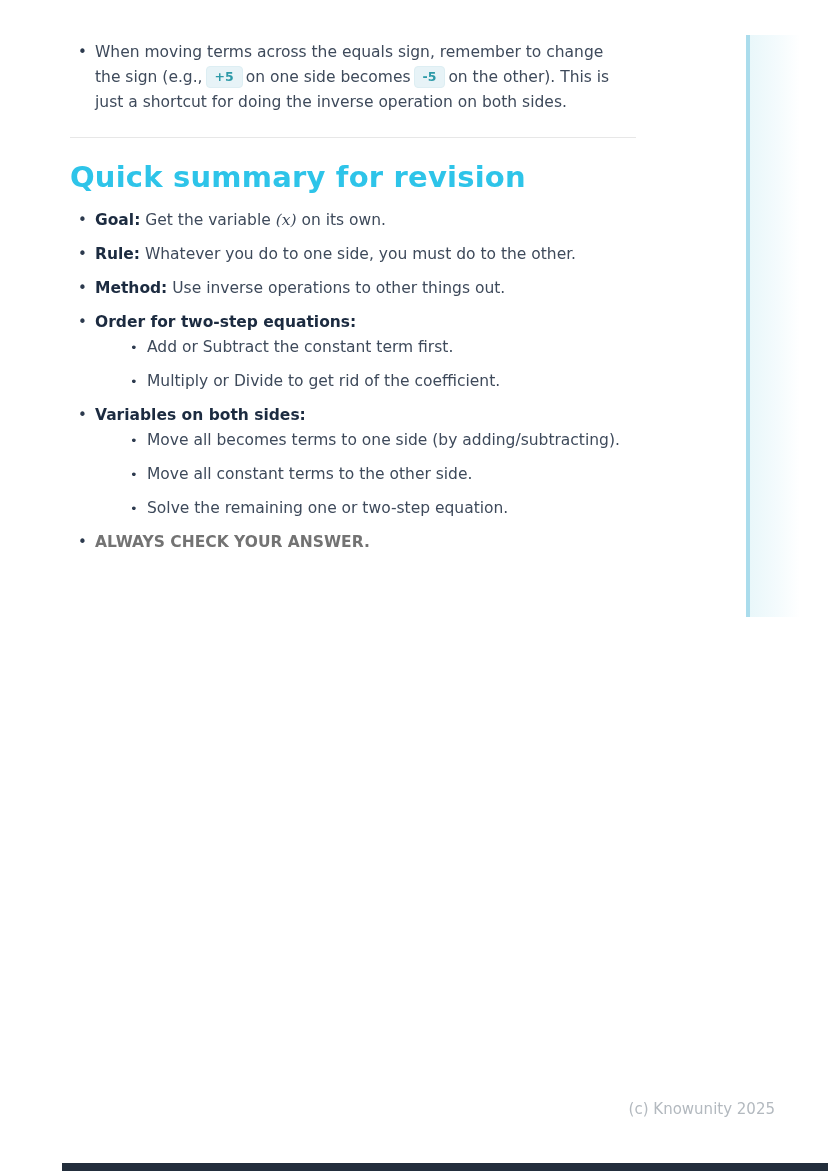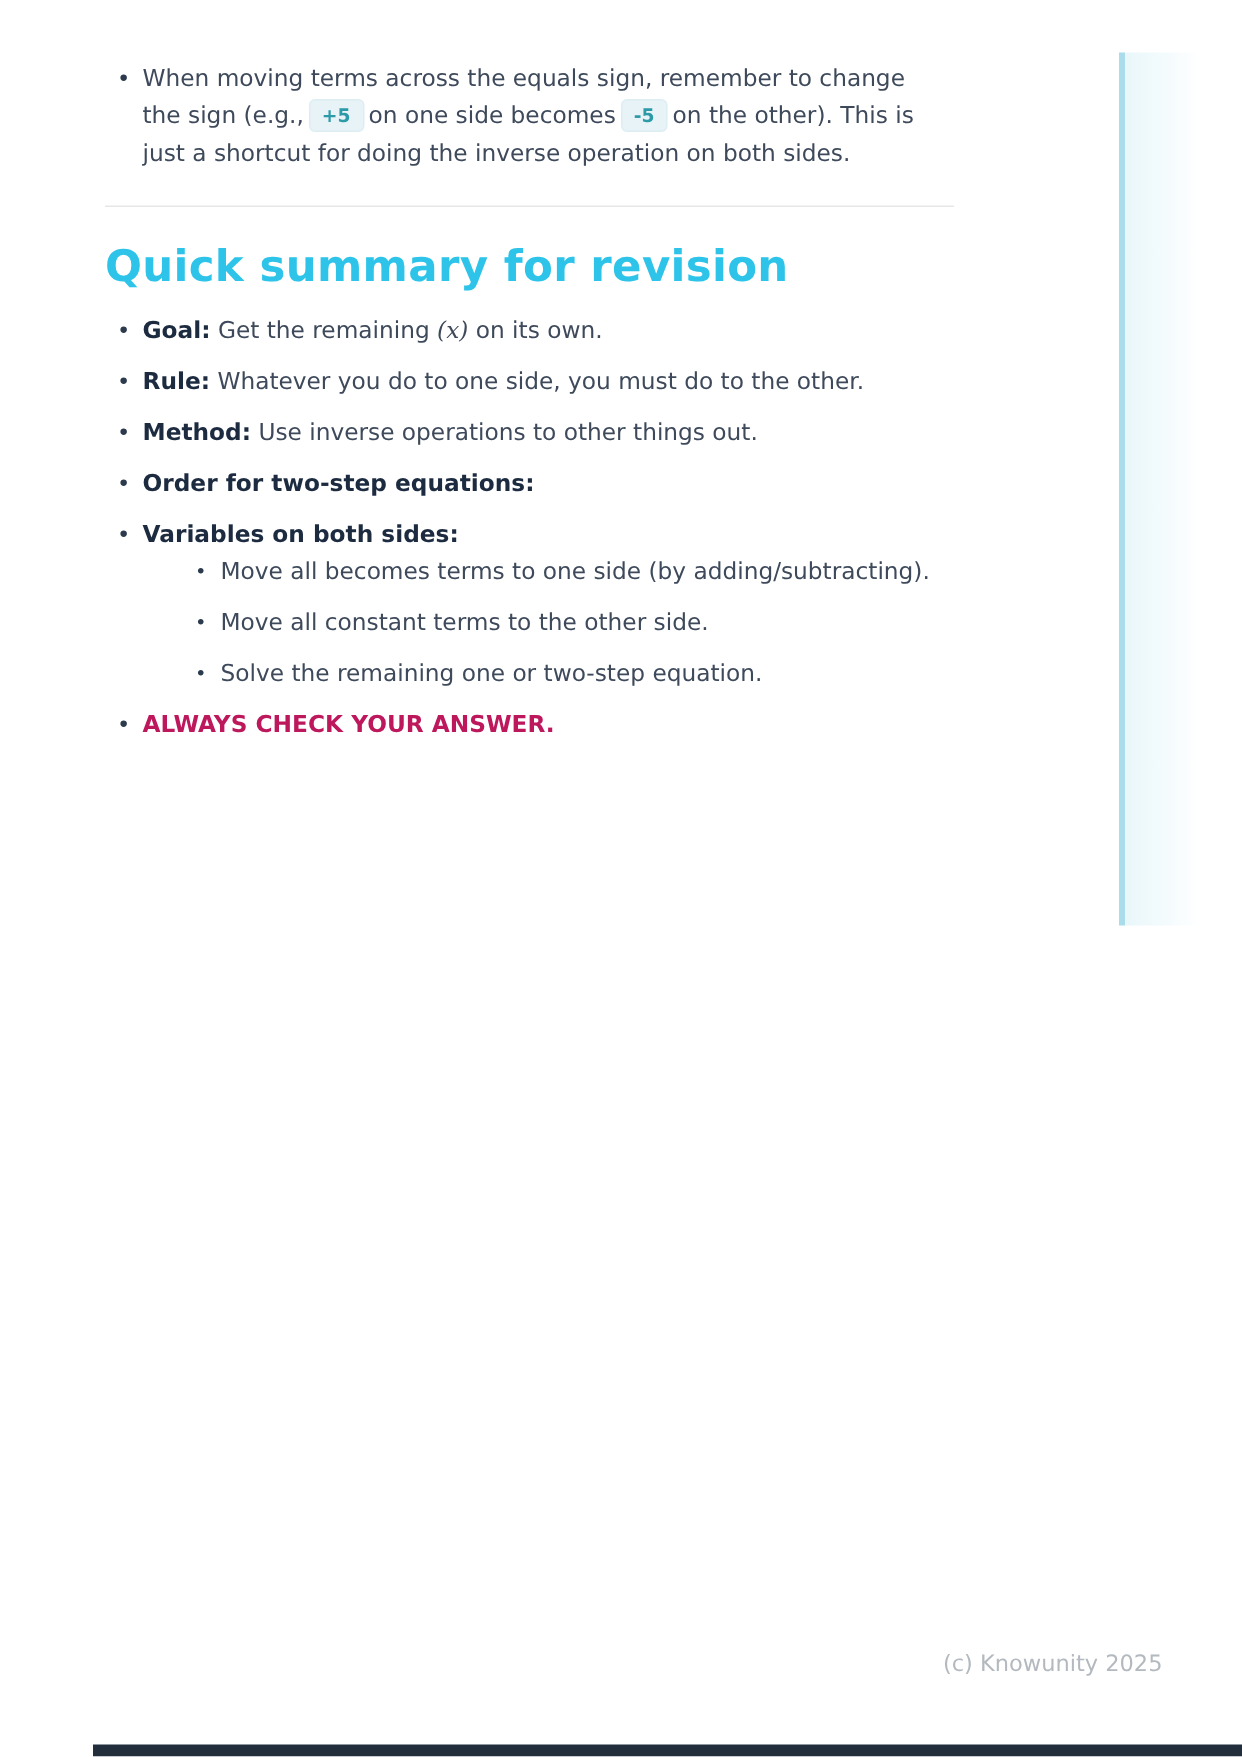--- a/index.html
+++ b/index.html
@@ -49,21 +49,21 @@
     margin-top: 24px;
     font-size: 29px;
     line-height: 30px;
     font-weight: 700;
     color: #2ec4e9;
     letter-spacing: 0.2px;
   }
 
   .summary-list { margin-top: 16px; }
   .b { font-weight: 700; color: #1c2b40; }
-  .allcaps { font-weight: 700; color: #be185d; }
+  .allcaps { font-weight: 700; color: #737373; }
   .math { font-family: "DejaVu Serif", serif; font-style: italic; }
 
   .nested { margin-left: 27px; margin-top: 0; }
   .nested li::before { font-size: 13px; }
 
   .accent-line {
     position: absolute; top: 35px; left: 746px;
     width: 4px; height: 582px;
     background: #aadcec;
   }
@@ -95,27 +95,31 @@
     <ul class="intro-list">
       <li><span>When moving terms across the equals sign, remember to change the sign (e.g.,</span><span class="code-badge">+5</span><span>on one side becomes</span><span class="code-badge">-5</span><span>on the other). This is just a shortcut for doing the inverse operation on both sides.</span></li>
     </ul>
 
     <hr class="divider">
 
     <h1 class="section-heading">Quick summary for revision</h1>
 
     <ul class="summary-list">
 
-      <li><span class="b">Goal:</span> <span>Get the remaining </span><span class="math">(x)</span><span> on its own.</span></li>
+      <li><span class="b">Goal:</span> <span>Get the variable </span><span class="math">(x)</span><span> on its own.</span></li>
 
       <li><span class="b">Rule:</span> <span>Whatever you do to one side, you must do to the other.</span></li>
 
       <li><span class="b">Method:</span> <span>Use inverse operations to other things out.</span></li>
 
       <li><span class="b">Order for two-step equations:</span>
+        <ul class="nested">
+          <li><span>Add or Subtract the constant term first.</span></li>
+          <li><span>Multiply or Divide to get rid of the coefficient.</span></li>
+        </ul>
       </li>
 
       <li><span class="b">Variables on both sides:</span>
         <ul class="nested">
           <li><span>Move all becomes terms to one side (by adding/subtracting).</span></li>
           <li><span>Move all constant terms to the other side.</span></li>
           <li><span>Solve the remaining one or two-step equation.</span></li>
         </ul>
       </li>
 

